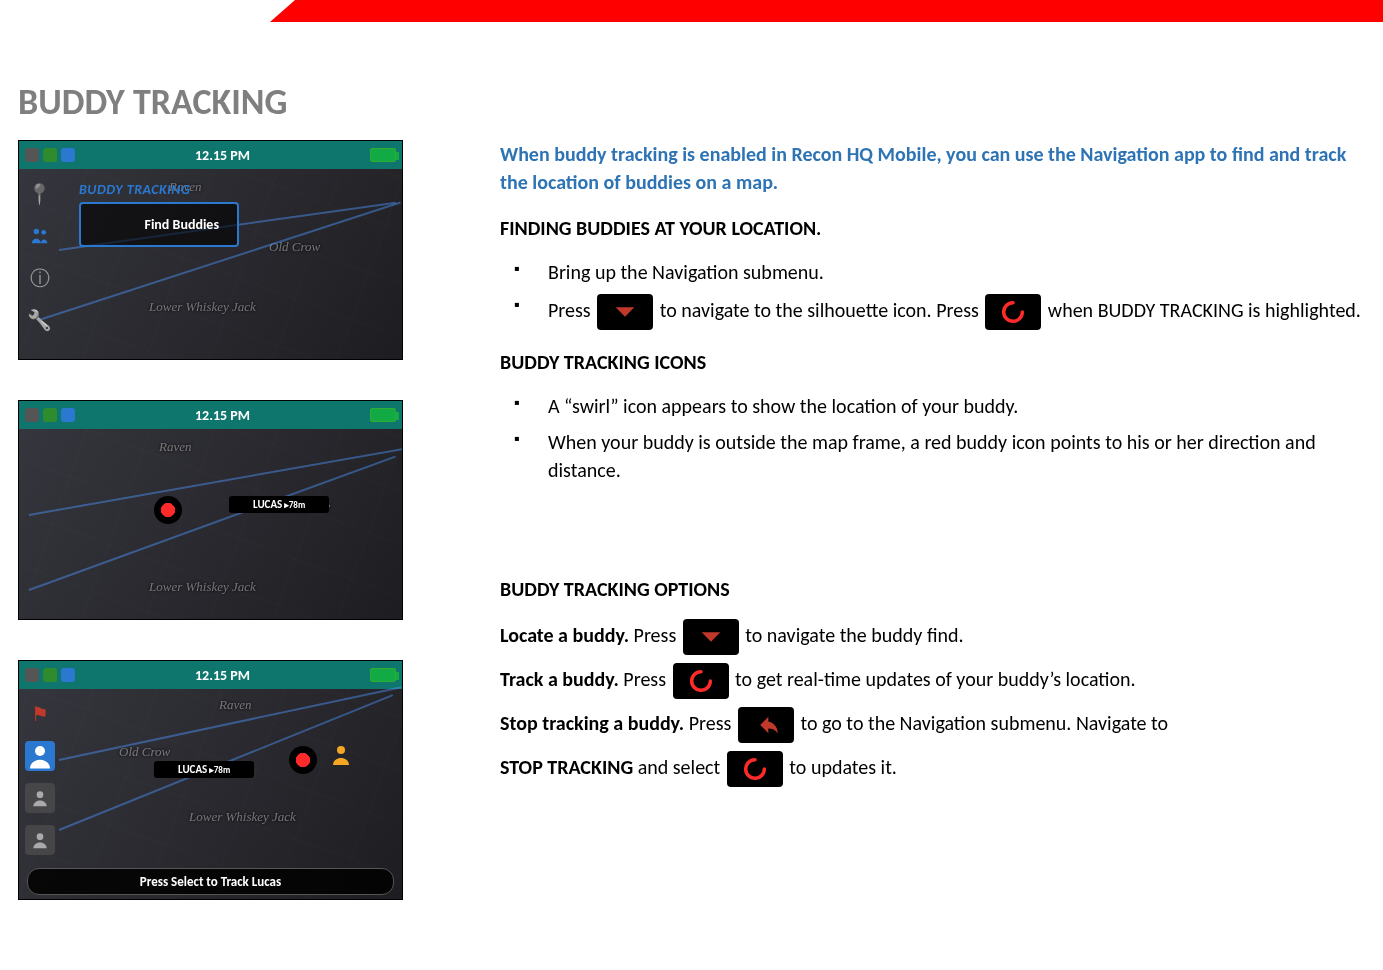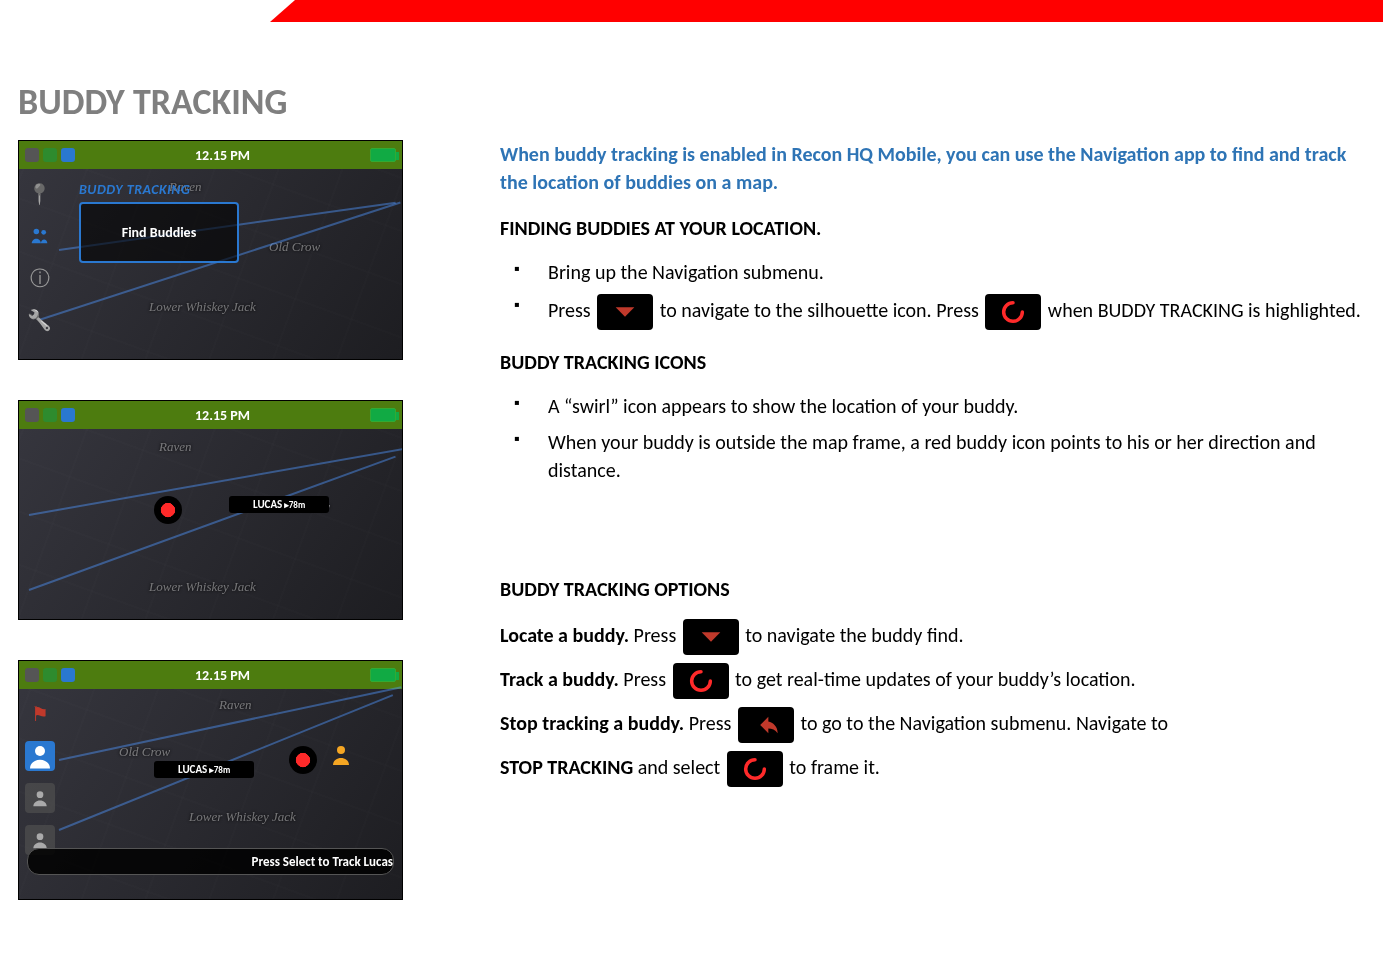--- a/index.html
+++ b/index.html
@@ -41,21 +41,21 @@
     border: 1px solid #000;
     margin-bottom: 40px;
     position: relative;
     overflow: hidden;
   }
   .shot1 { height: 220px; }
   .shot2 { height: 220px; margin-top: 20px; }
   .shot3 { height: 240px; margin-top: 20px; }
   .status-bar {
     height: 28px;
-    background: #4d7c0f;
+    background: #0f766e;
     display: flex;
     align-items: center;
     justify-content: space-between;
     padding: 0 6px;
     color: #fff;
     font-size: 14px;
     font-weight: 700;
   }
   .status-icons { display:flex; gap:4px; align-items:center;}
   .dot { width:14px; height:14px; border-radius:3px; display:inline-block; }
@@ -97,44 +97,44 @@
   .menu-box {
     position:absolute; top:40px; left:60px;
     z-index:4;
   }
   .menu-title {
     color:#2a78d0; font-weight:700; font-size:14px; margin-bottom:4px;
     letter-spacing:0.5px; font-style:italic;
   }
   .menu-item {
     border:2px solid #2a78d0; border-radius:4px;
-    padding:20px 18px; background:rgba(0,0,0,0.6);
-    color:#fff; font-weight:700; font-size:14px; text-align:center;
+    padding:12px 18px; background:rgba(0,0,0,0.6);
+    color:#fff; font-weight:700; font-size:14px; text-align:right;
     min-width:160px;
   }
   .swirl-marker {
     position:absolute; width:28px; height:28px; border-radius:50%;
     background:radial-gradient(circle,#ff2a2a 35%,#000 36%);
     display:flex; align-items:center; justify-content:center;
     z-index:3;
   }
   .swirl-marker svg { width:18px; height:18px;}
   .orange-marker {
     position:absolute; width:24px; height:24px; z-index:3;
   }
   .orange-marker svg { width:24px; height:24px;}
   .tag-label {
     position:absolute; background:#000; color:#fff; font-size:11px; font-weight:700;
     padding:2px 24px; border-radius:3px; display:flex; align-items:center; gap:2px;
     z-index:3;
   }
   .bottom-banner {
-    position:absolute; left:8px; right:8px; bottom:24px;
+    position:absolute; left:8px; right:8px; bottom:4px;
     background:rgba(0,0,0,0.85); border:1px solid #555; border-radius:12px;
-    color:#fff; text-align:right; font-size:13px; padding:5px 0; font-weight:700;
+    color:#fff; text-align:center; font-size:13px; padding:5px 0; font-weight:700;
     z-index:5;
   }
   .right-col {
     position: absolute;
     left: 500px; top: 140px; right: 10px;
     font-size: 20px; line-height: 1.4;
   }
   .intro {
     color: #2e74b5;
     font-weight: 700;
@@ -360,16 +360,16 @@
   </p>
 
   <p class="opt-row">
     <span class="bold">STOP TRACKING</span>
     <span> and select </span>
     <span class="inline-icon">
       <svg viewBox="0 0 24 24" fill="none" stroke="#ff2a2a" stroke-width="3" stroke-linecap="round">
           <path d="M12 4a8 8 0 1 0 8 8"></path>
         </svg>
     </span>
-    <span> to frame it.</span>
+    <span> to updates it.</span>
   </p>
 
 </div>
 
 </body></html>

